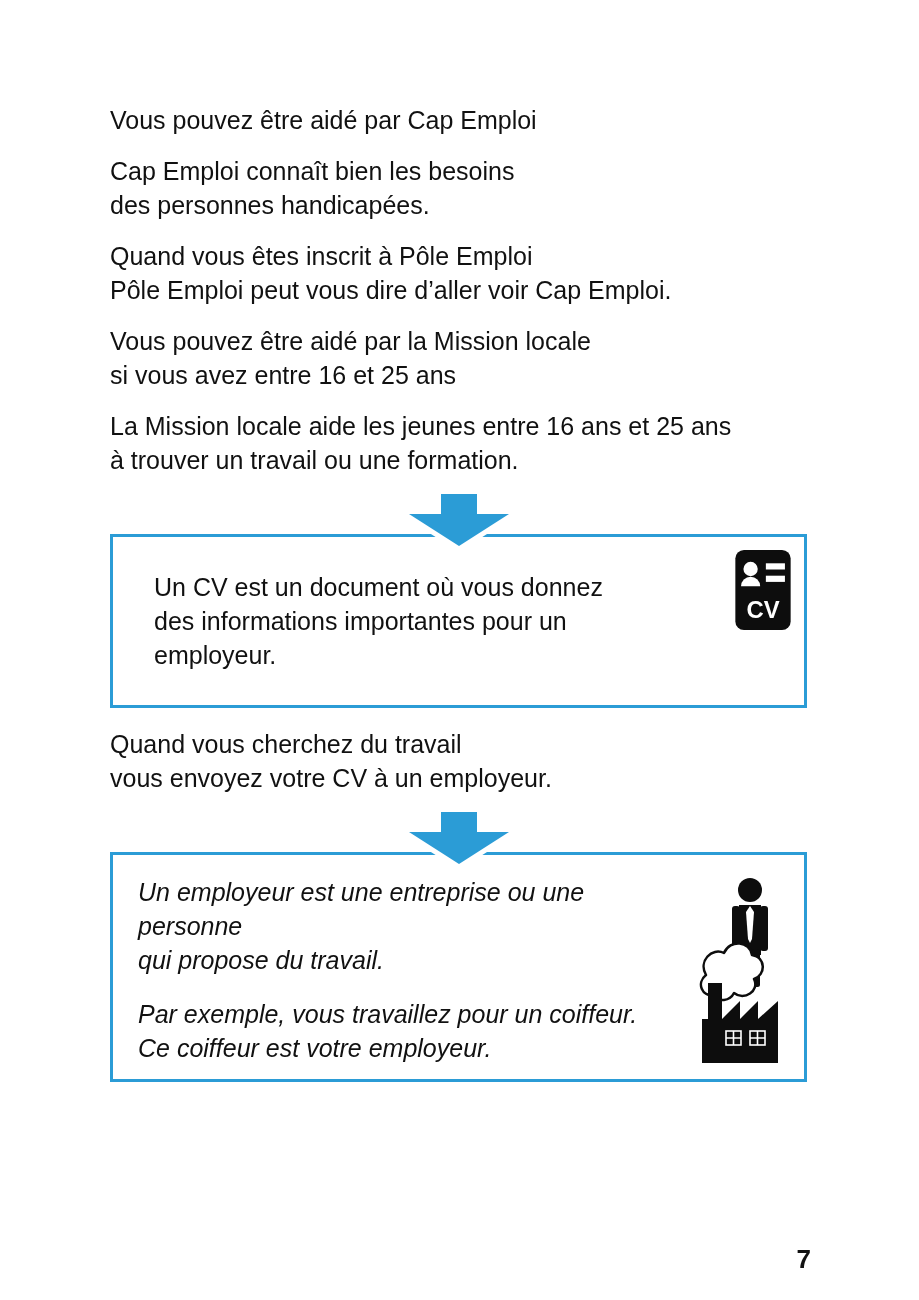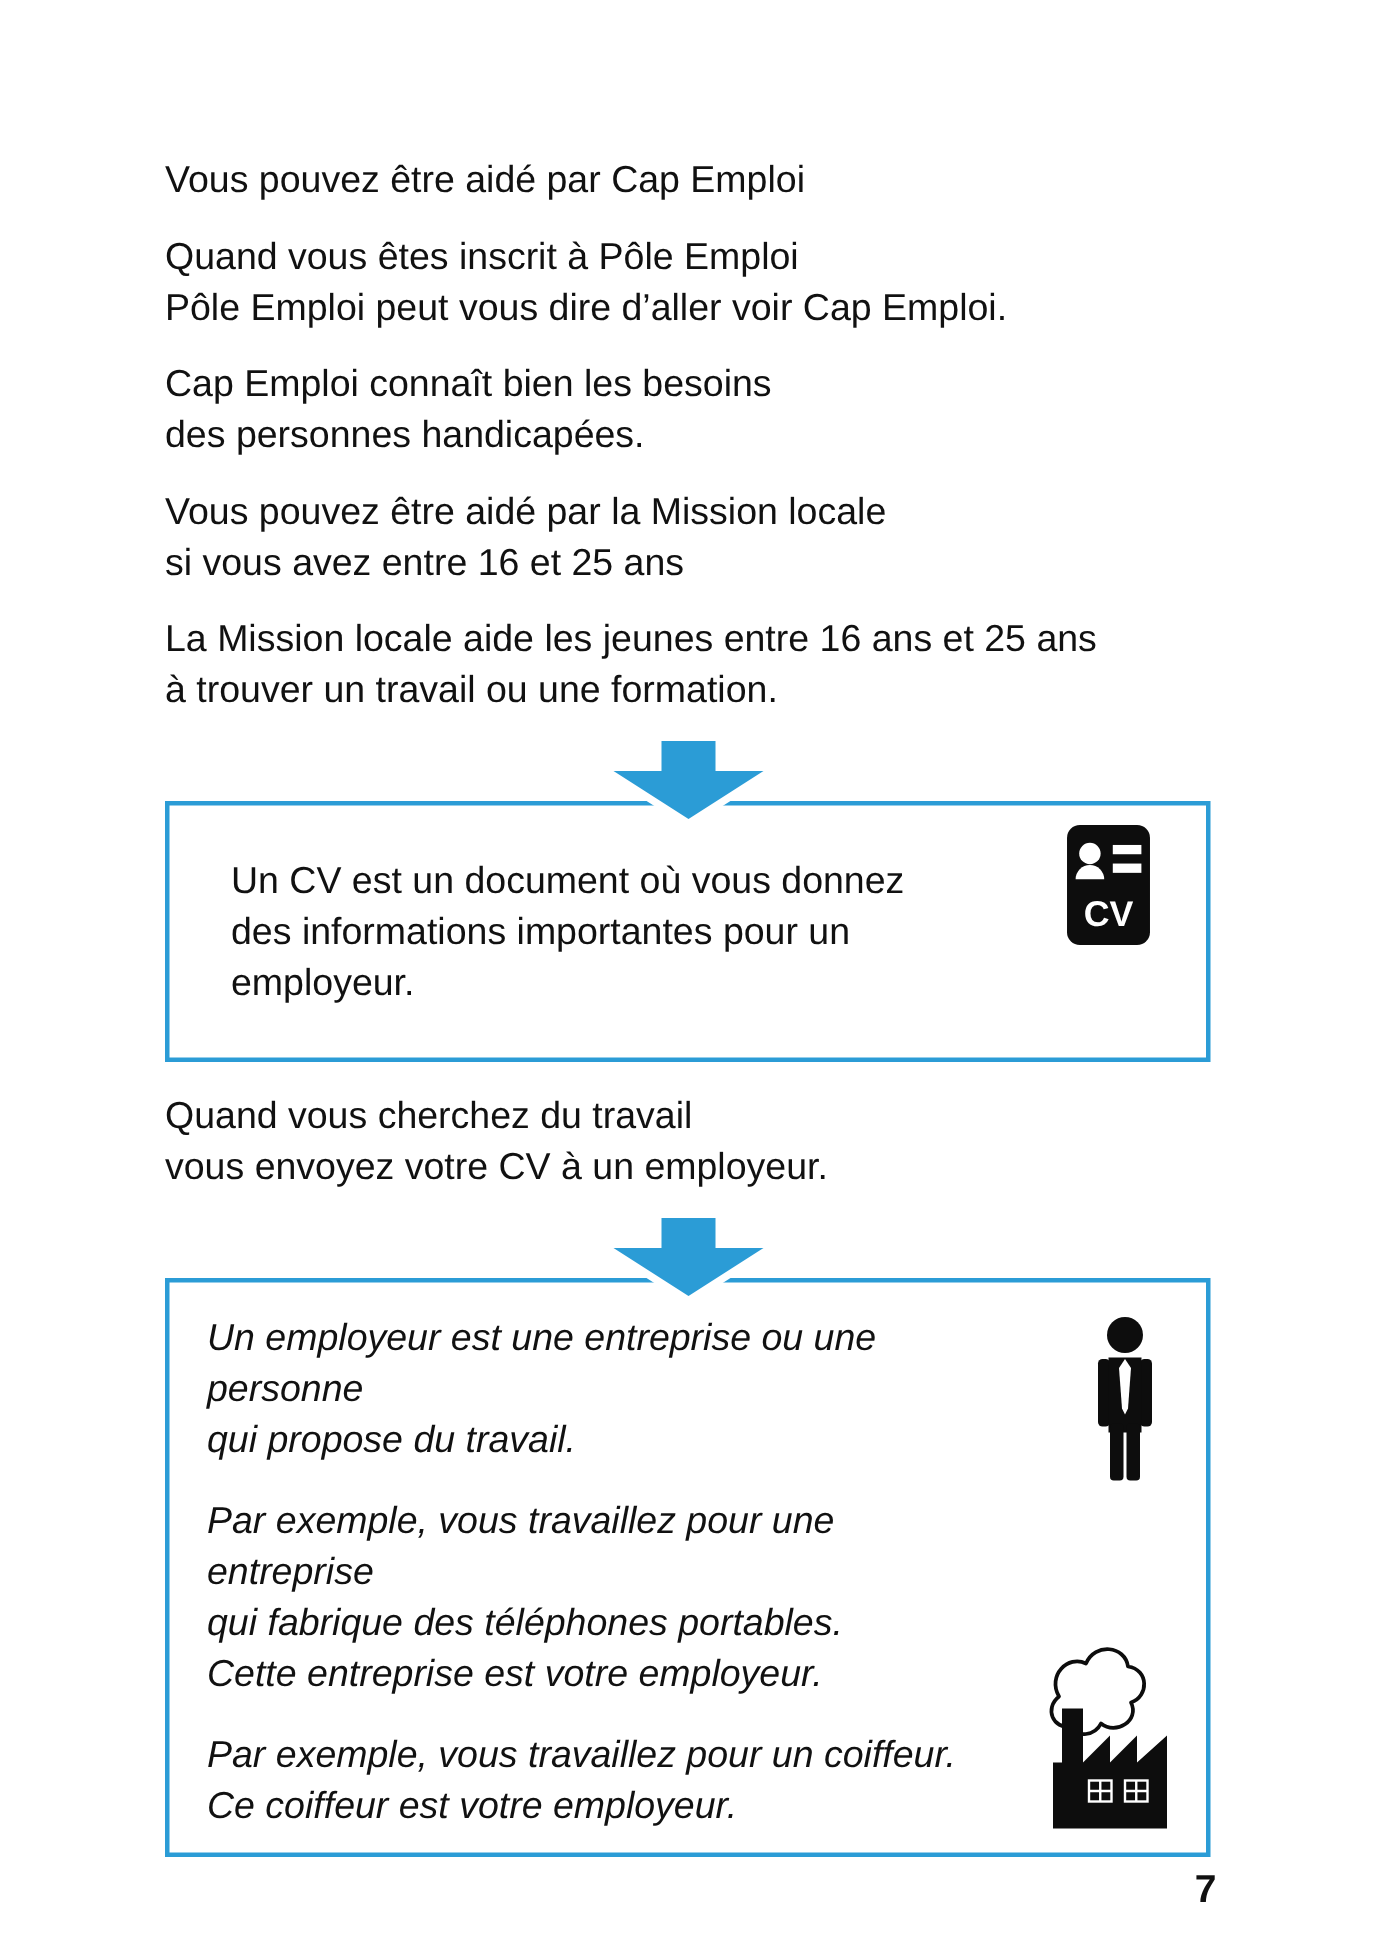--- a/index.html
+++ b/index.html
@@ -39,41 +39,41 @@
     margin:0;
   }
   .def-box .para{margin:16px;}
   .def-box--employer{
     padding:20px 150px 14px 25px;
   }
   .def-box--employer .para{margin:0 0 20px 0;font-style:italic;}
   .def-box--employer .para:last-of-type{margin-bottom:0;}
   .after-box{margin-top:19px;}
   .icon-abs{position:absolute;}
-  .cv-icon{top:12px;right:36px;width:58px;height:82px;}
+  .cv-icon{top:12px;right:12px;width:58px;height:82px;}
   .man-icon{top:22px;right:32px;width:44px;height:112px;}
   .factory-icon{bottom:12px;right:16px;width:100px;height:132px;}
   .icon-abs svg{display:block;width:100%;height:100%;}
   .page-num{
     position:absolute;right:108px;bottom:28px;
     font-weight:bold;font-size:26px;line-height:26px;
   }
 </style>
 </head>
 <body>
 
 <div class="page">
 
   <div class="heading">Vous pouvez être aidé par Cap Emploi</div>
 
+  <div class="para">Cap Emploi connaît bien les besoins
+des personnes handicapées.</div>
+
   <div class="para">Quand vous êtes inscrit à Pôle Emploi
 Pôle Emploi peut vous dire d’aller voir Cap Emploi.</div>
-
-  <div class="para">Cap Emploi connaît bien les besoins
-des personnes handicapées.</div>
 
 
   <div class="heading">Vous pouvez être aidé par la Mission locale
 si vous avez entre 16 et 25 ans</div>
 
   <div class="para">La Mission locale aide les jeunes entre 16 ans et 25 ans
 à trouver un travail ou une formation.</div>
 
 
   <div class="arrow">
@@ -104,23 +104,20 @@
   <div class="arrow">
     <svg viewBox="0 0 100 52" xmlns="http://www.w3.org/2000/svg" aria-hidden="true">
       <polygon points="32,0 68,0 68,20 100,20 50,52 0,20 32,20" fill="#ffffff" stroke="#ffffff" stroke-width="10" stroke-linejoin="round"></polygon>
       <polygon points="32,0 68,0 68,20 100,20 50,52 0,20 32,20" fill="#2b9cd6"></polygon>
     </svg>
   </div>
 
   <div class="def-box def-box--employer">
     <div class="para">Un employeur est une entreprise ou une personne
 qui propose du travail.</div>
-    <div class="para">Par exemple, vous travaillez pour une entreprise
-qui fabrique des téléphones portables.
-Cette entreprise est votre employeur.</div>
     <div class="para">Par exemple, vous travaillez pour un coiffeur.
 Ce coiffeur est votre employeur.</div>
 
     <span class="icon-abs man-icon">
       <svg viewBox="0 0 44 112" xmlns="http://www.w3.org/2000/svg" aria-hidden="true">
         <circle cx="22" cy="13" r="12" fill="#0d0d0d"></circle>
         <rect x="4" y="29" width="8" height="45" rx="3" fill="#0d0d0d"></rect>
         <rect x="32" y="29" width="8" height="45" rx="3" fill="#0d0d0d"></rect>
         <rect x="11" y="28" width="22" height="50" fill="#0d0d0d"></rect>
         <rect x="12" y="72" width="9" height="38" rx="2.5" fill="#0d0d0d"></rect>

